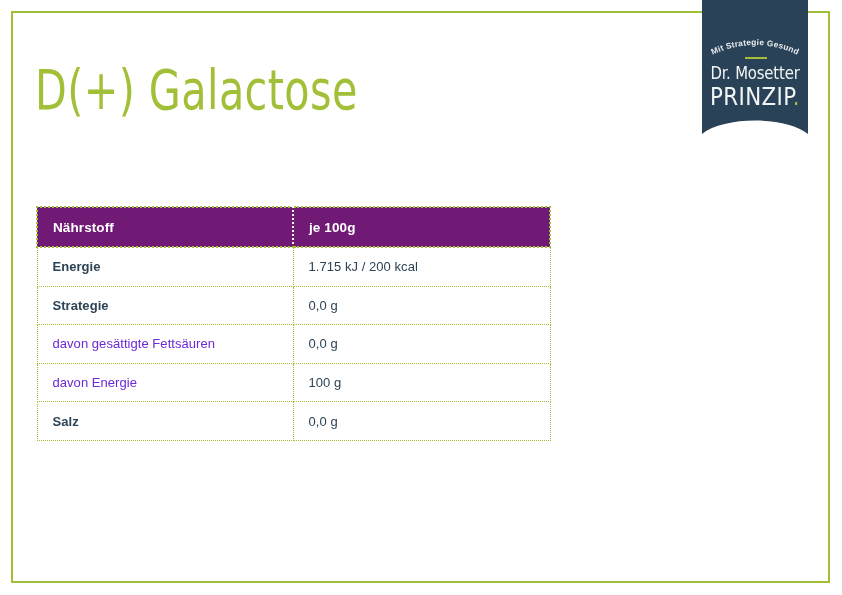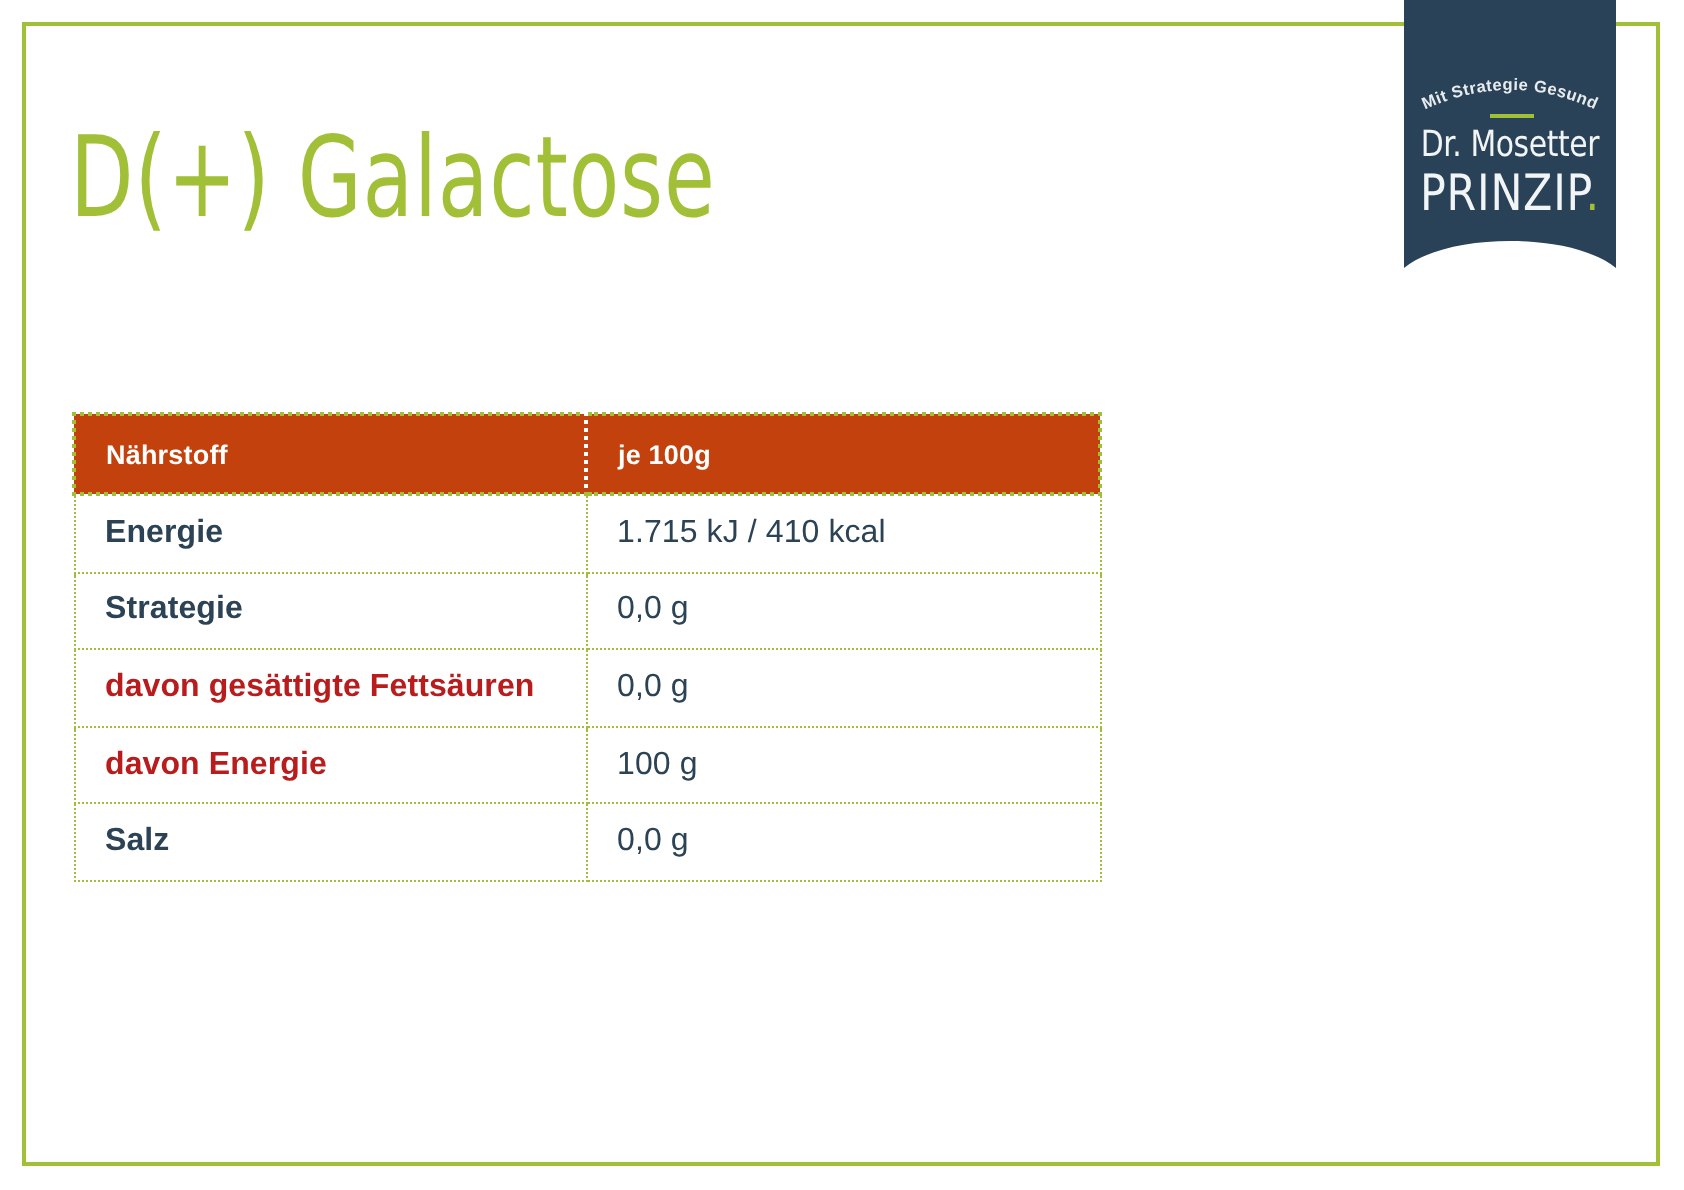--- a/index.html
+++ b/index.html
@@ -120,52 +120,52 @@
     left: 36px;
     top: 206px;
     width: 513px;
     border-collapse: collapse;
     table-layout: fixed;
   }
   #nutrition-table col.col-name { width: 256px; }
   #nutrition-table col.col-value { width: 257px; }
 
   #nutrition-table thead th {
-    background: #c2410c;
+    background: #701a75;
     color: #ffffff;
     font-size: 13.5px;
     font-weight: 700;
     text-align: left;
     height: 38px;
     padding: 0 0 0 15px;
     letter-spacing: 0.1px;
     border-right: 2px dotted #A2C037;
     border-left: 2px dotted #A2C037;
     border-top: 2px dotted #A2C037;
     border-bottom: 2px dotted #A2C037;
   }
   #nutrition-table thead th.th-name {
     border-right: 2px dotted #ffffff;
   }
 
   #nutrition-table tbody td {
     height: 37.6px;
-    font-size: 16px;
+    font-size: 13px;
     padding: 0 0 0 15px;
     border: 1px dotted #A2C037;
     vertical-align: middle;
     letter-spacing: 0.05px;
   }
   #nutrition-table tbody td.cell-name-strong {
     color: #2C4356;
     font-weight: 700;
   }
   #nutrition-table tbody td.cell-name-plain {
-    color: #b91c1c;
-    font-weight: 700;
+    color: #6d28d9;
+    font-weight: 400;
   }
   #nutrition-table tbody td.cell-value {
     color: #2C4356;
     font-weight: 400;
   }
 </style>
 </head>
 <body>
 
 <div id="page-frame"></div>
@@ -200,21 +200,21 @@
   </colgroup>
   <thead>
     <tr>
       <th class="th-name">Nährstoff</th>
       <th class="th-value">je 100g</th>
     </tr>
   </thead>
   <tbody id="nutrition-table-body">
   <tr>
         <td class="cell-name-strong">Energie</td>
-        <td class="cell-value">1.715 kJ / 410 kcal</td>
+        <td class="cell-value">1.715 kJ / 200 kcal</td>
       </tr>
       <tr>
         <td class="cell-name-strong">Strategie</td>
         <td class="cell-value">0,0 g</td>
       </tr>
       <tr>
         <td class="cell-name-plain">davon gesättigte Fettsäuren</td>
         <td class="cell-value">0,0 g</td>
       </tr>
       <tr>

